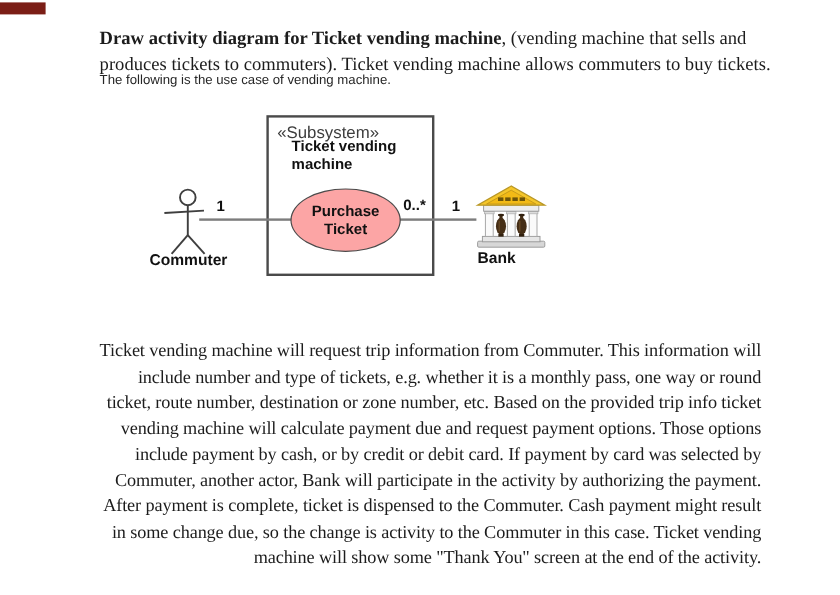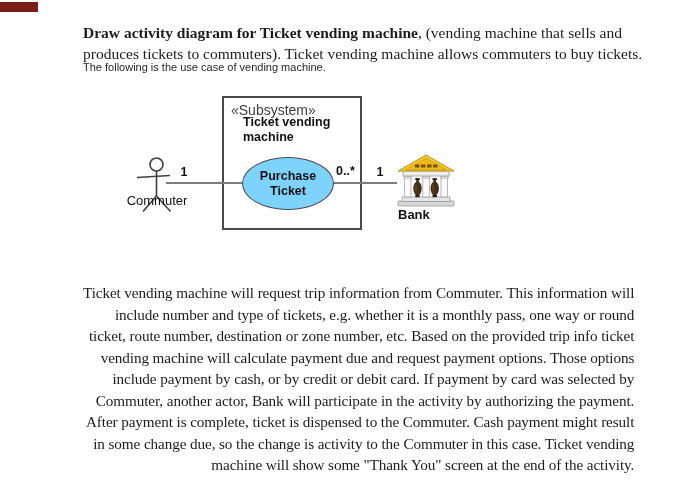--- a/index.html
+++ b/index.html
@@ -16,33 +16,33 @@
   .subtitle{left:83px;top:61px;white-space:nowrap;
             font-family:"Liberation Sans", sans-serif;font-size:11px;color:#262626;}
 
   
   .subsystem-box{left:222px;top:96px;width:136px;height:130px;border:2px solid #4a4a4a;background:#fff;}
   .stereotype{left:231px;top:102px;font-family:"Liberation Sans",sans-serif;
               font-size:14px;color:#3d3d3d;white-space:nowrap;}
   .subsystem-name{left:231px;top:115px;width:100px;font-family:"Liberation Sans",sans-serif;
                   font-size:12.5px;font-weight:bold;line-height:14.5px;color:#111;margin-left:12px;}
   .usecase-ellipse{left:242px;top:157px;width:90px;height:51px;border:1.6px solid #4a4a4a;
-                   border-radius:50%;background:#7dd3fc;display:flex;align-items:center;justify-content:center;z-index:2;}
+                   border-radius:50%;background:#fca5a5;display:flex;align-items:center;justify-content:center;z-index:2;}
   .usecase-label{width:64px;text-align:center;font-family:"Liberation Sans",sans-serif;
                  font-size:12.5px;font-weight:bold;line-height:14.5px;color:#111;}
   .connector{height:1.6px;background:#7d7d7d;z-index:1;}
   .conn-left{left:166px;top:182px;width:78px;}
   .conn-right{left:331px;top:182px;width:66px;}
   .mult{font-family:"Liberation Sans",sans-serif;font-size:12.5px;font-weight:bold;color:#111;
         white-space:nowrap;z-index:3;}
   .mult-left{left:178px;top:165px;width:12px;text-align:center;}
   .mult-mid{left:336px;top:164px;}
   .mult-right{left:374px;top:165px;width:12px;text-align:center;}
-  .actor-label{left:119px;top:193px;width:76px;text-align:center;
-               font-family:"Liberation Sans",sans-serif;font-size:13px;font-weight:normal;color:#111;}
+  .actor-label{left:119px;top:209px;width:76px;text-align:center;
+               font-family:"Liberation Sans",sans-serif;font-size:13px;font-weight:bold;color:#111;}
   .bank-label{left:398px;top:207px;width:58px;text-align:left;
               font-family:"Liberation Sans",sans-serif;font-size:13px;font-weight:bold;color:#111;}
 
   
   .para{left:83px;top:282px;}
   .para div{white-space:nowrap;font-size:15.2px;line-height:21.5px;color:#1c1c1c;
             letter-spacing:-0.1px;text-align:right;}
 </style>
 </head>
 <body>

